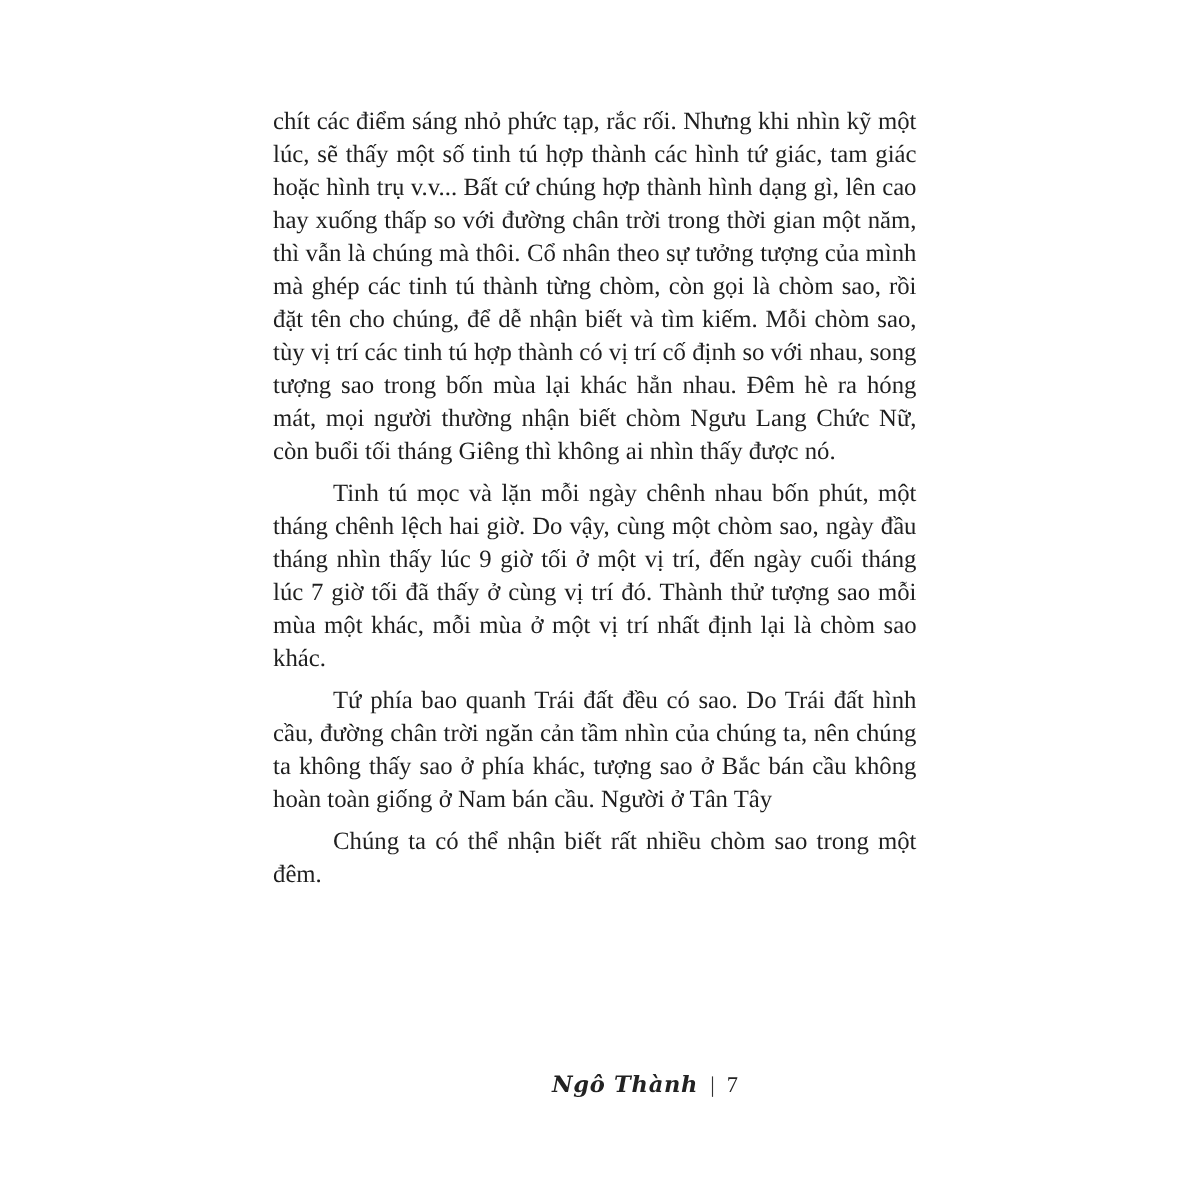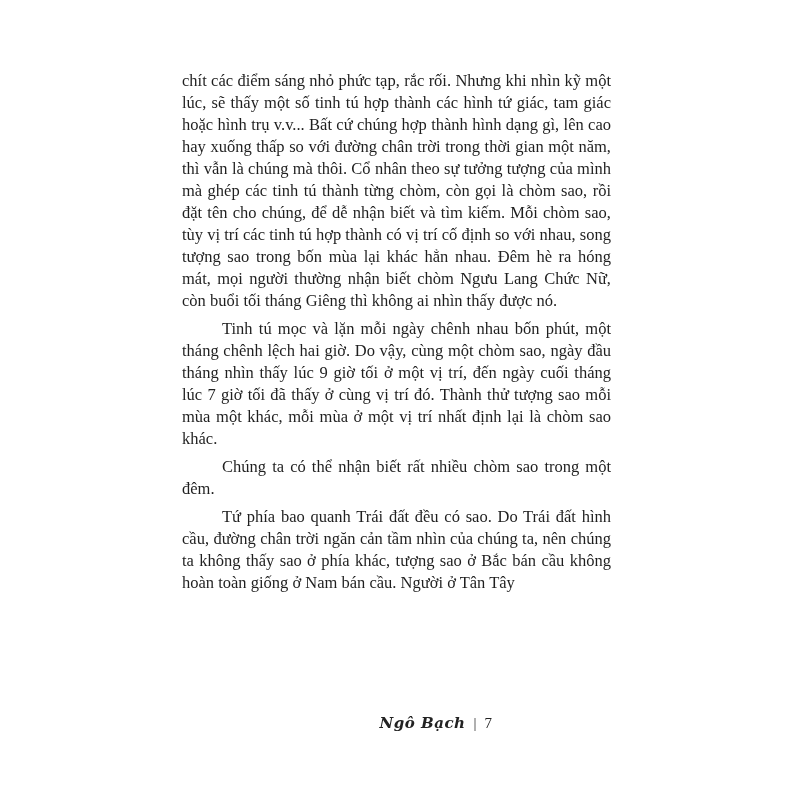--- a/index.html
+++ b/index.html
@@ -64,21 +64,21 @@
   }
 </style>
 </head>
 <body>
 
 <div class="page">
 
   <div class="text-block">
     <p class="continued">chít các điểm sáng nhỏ phức tạp, rắc rối. Nhưng khi nhìn kỹ một lúc, sẽ thấy một số tinh tú hợp thành các hình tứ giác, tam giác hoặc hình trụ v.v... Bất cứ chúng hợp thành hình dạng gì, lên cao hay xuống thấp so với đường chân trời trong thời gian một năm, thì vẫn là chúng mà thôi. Cổ nhân theo sự tưởng tượng của mình mà ghép các tinh tú thành từng chòm, còn gọi là chòm sao, rồi đặt tên cho chúng, để dễ nhận biết và tìm kiếm. Mỗi chòm sao, tùy vị trí các tinh tú hợp thành có vị trí cố định so với nhau, song tượng sao trong bốn mùa lại khác hẳn nhau. Đêm hè ra hóng mát, mọi người thường nhận biết chòm Ngưu Lang Chức Nữ, còn buổi tối tháng Giêng thì không ai nhìn thấy được nó.</p>
     <p>Tinh tú mọc và lặn mỗi ngày chênh nhau bốn phút, một tháng chênh lệch hai giờ. Do vậy, cùng một chòm sao, ngày đầu tháng nhìn thấy lúc 9 giờ tối ở một vị trí, đến ngày cuối tháng lúc 7 giờ tối đã thấy ở cùng vị trí đó. Thành thử tượng sao mỗi mùa một khác, mỗi mùa ở một vị trí nhất định lại là chòm sao khác.</p>
+    <p>Tứ phía bao quanh Trái đất đều có sao. Do Trái đất hình cầu, đường chân trời ngăn cản tầm nhìn của chúng ta, nên chúng ta không thấy sao ở phía khác, tượng sao ở Bắc bán cầu không hoàn toàn giống ở Nam bán cầu. Người ở Tân Tây</p>
     <p>Chúng ta có thể nhận biết rất nhiều chòm sao trong một đêm.</p>
-    <p>Tứ phía bao quanh Trái đất đều có sao. Do Trái đất hình cầu, đường chân trời ngăn cản tầm nhìn của chúng ta, nên chúng ta không thấy sao ở phía khác, tượng sao ở Bắc bán cầu không hoàn toàn giống ở Nam bán cầu. Người ở Tân Tây</p>
   </div>
 
   <div class="footer">
-    <span class="author">Ngô Bạch</span><span class="sep">|</span><span class="page-num">7</span>
+    <span class="author">Ngô Thành</span><span class="sep">|</span><span class="page-num">7</span>
   </div>
 
 </div>
 
 </body></html>

